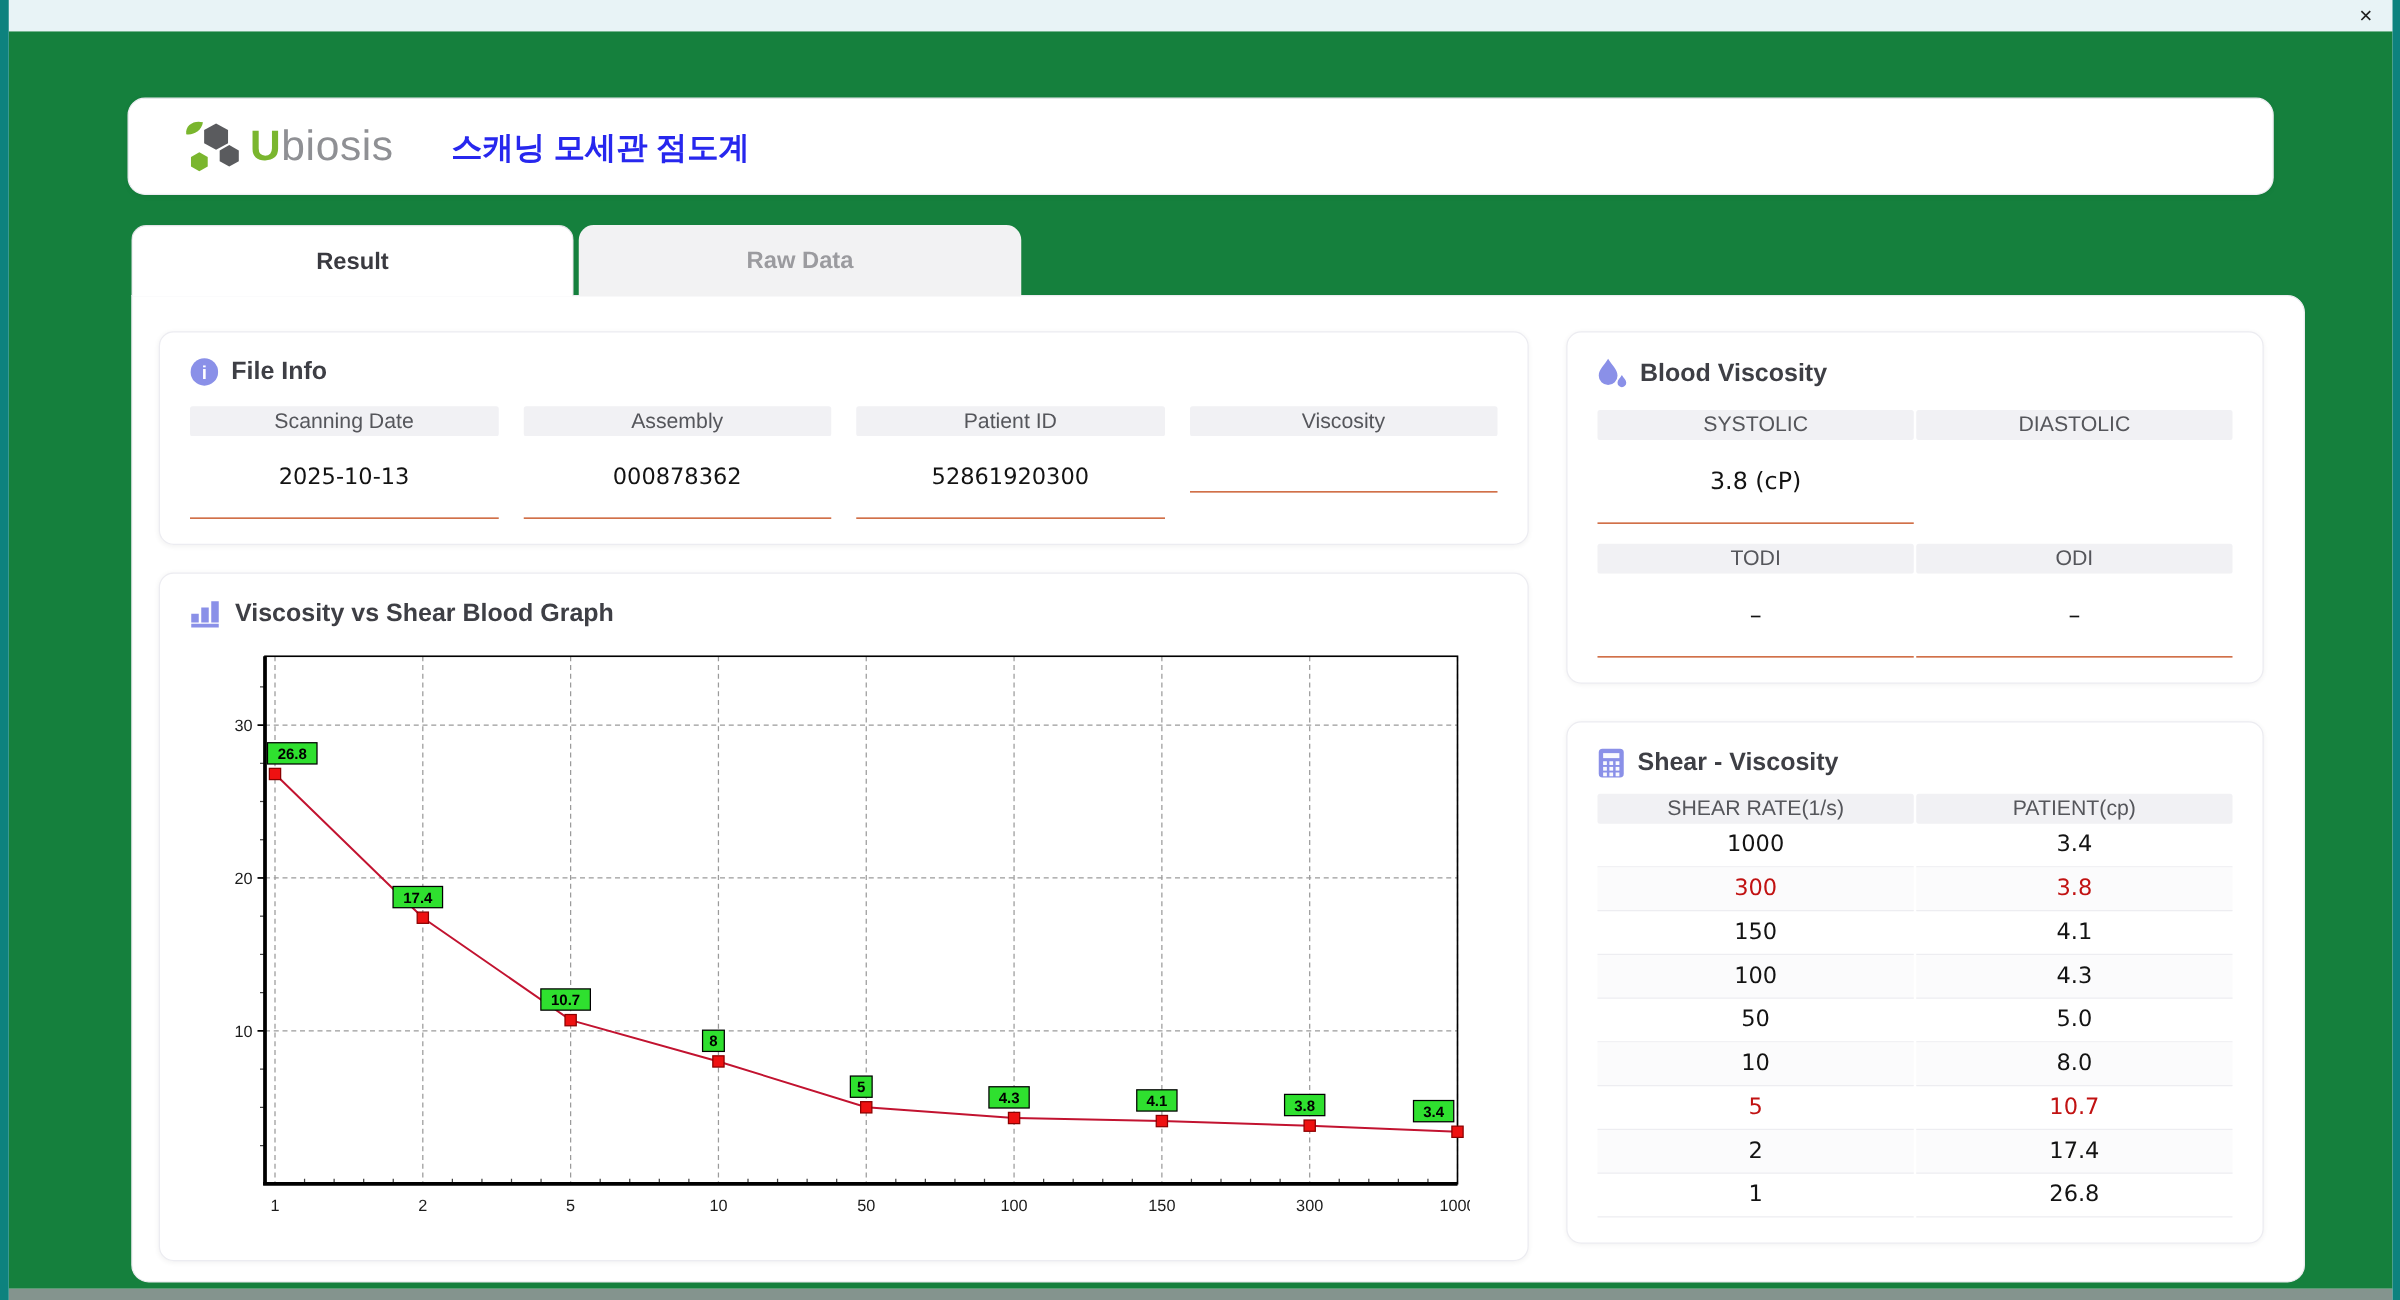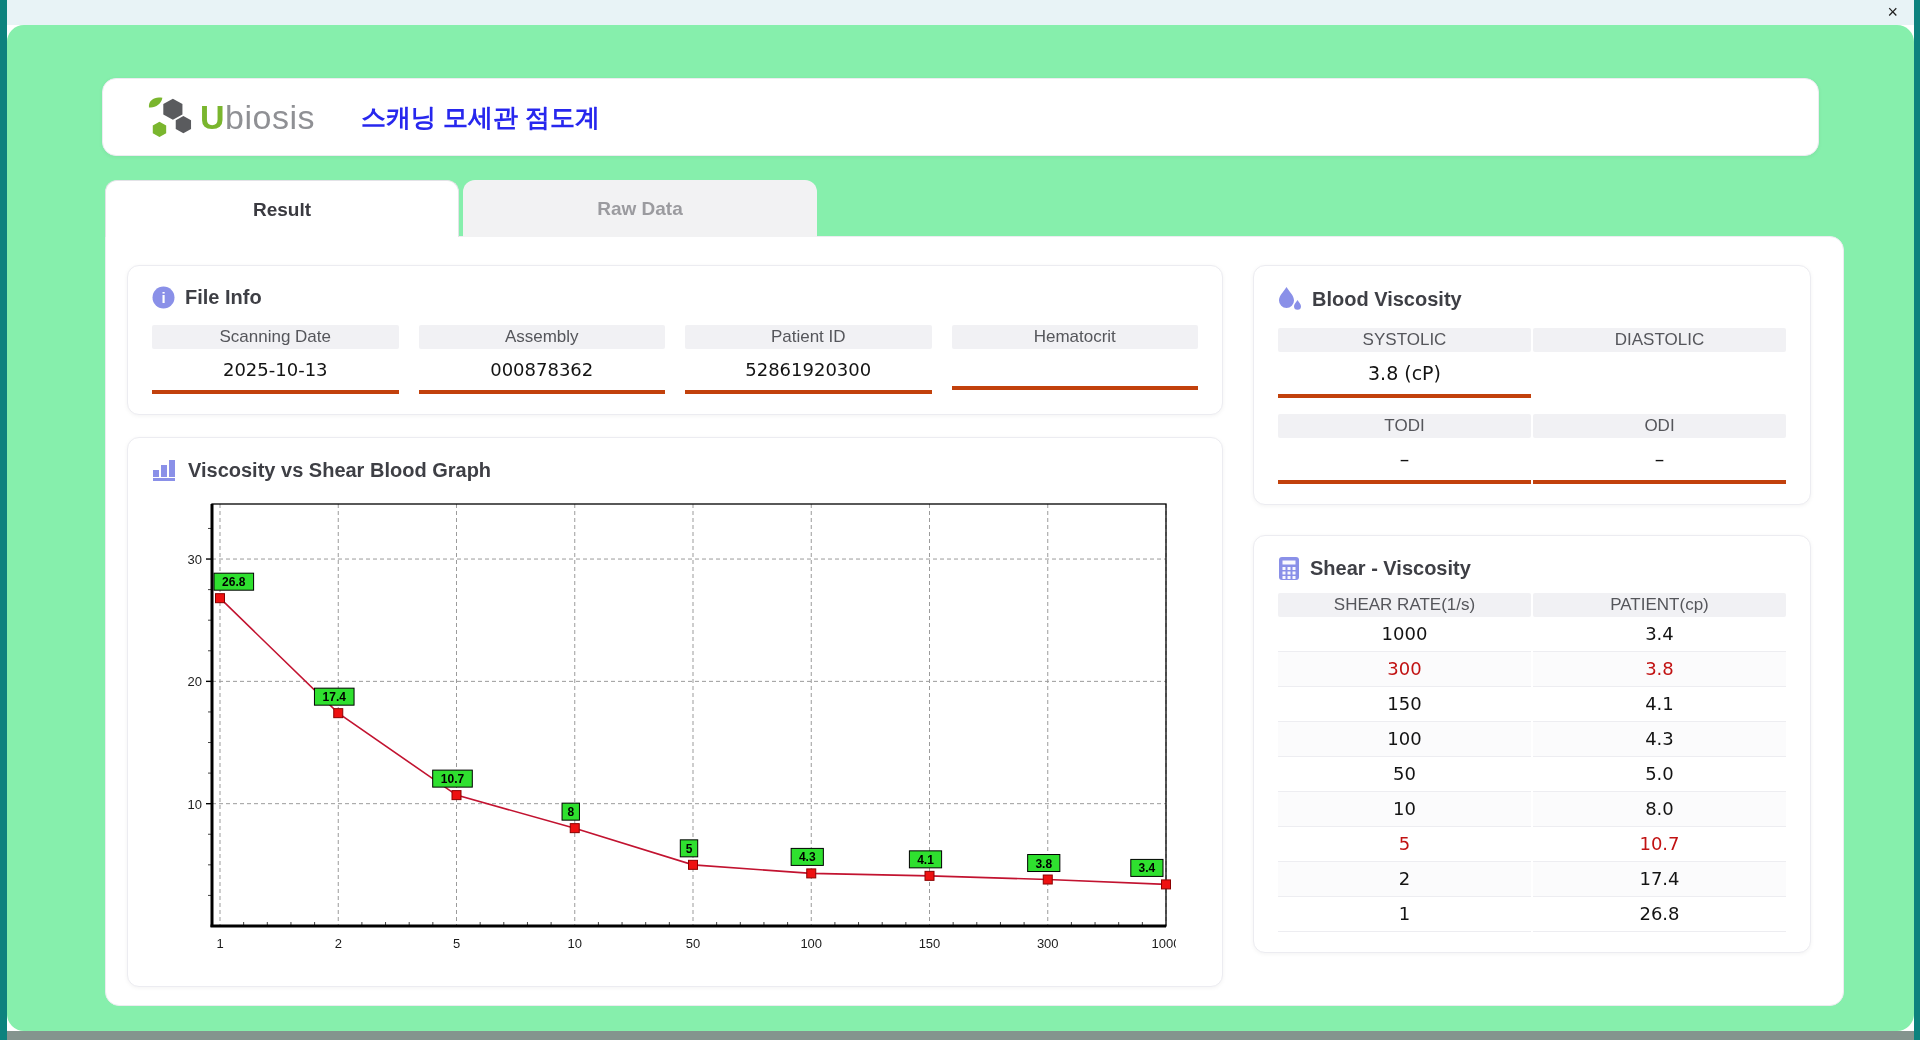--- a/index.html
+++ b/index.html
@@ -6,21 +6,21 @@
   html,body { width:1920px; height:1040px; overflow:hidden; background:#fff;
     font-family:"Liberation Sans", sans-serif; }
 
   
   .edge-left  { position:absolute; left:0; top:0; bottom:0; width:7px; background:#0d827e; z-index:60; }
   .edge-right { position:absolute; right:0; top:0; bottom:0; width:6px; background:#0d827e; z-index:60; }
   .titlebar   { position:absolute; top:0; left:7px; right:6px; height:25px; background:#e8f3f6; z-index:55; }
   .close      { position:absolute; right:16px; top:1px; font-size:18px; color:#222; line-height:23px; cursor:default; }
   .bottombar  { position:absolute; bottom:0; left:7px; right:6px; height:9px; background:#84948e; z-index:55; }
 
-  .content { position:absolute; top:25px; left:7px; right:6px; bottom:9px; background:#86efac;border-radius:17px; }
+  .content { position:absolute; top:25px; left:7px; right:6px; bottom:9px; background:#15803d; }
 
   
   .header-card { margin:53px 95px 0 95px; height:78px; border:1px solid #ececf1; border-radius:14px;
     box-shadow:0 1px 4px rgba(0,0,0,.05); display:flex; align-items:center; padding-left:44px; gap:46px; background:#fff; }
   .logo { display:flex; align-items:center; gap:7px; }
   .logo-text { font-size:34px; letter-spacing:.5px; }
   .logo-u   { color:#7ab62e; font-weight:bold; }
   .logo-rest{ color:#8f9094; }
   .app-title { font-size:25px; font-weight:bold; color:#2727ee; }
 
@@ -38,22 +38,22 @@
   .col-right { flex:1; }
 
   .card { border:1px solid #ececf1; border-radius:12px; box-shadow:0 1px 4px rgba(0,0,0,.05);
     background:#fff; padding:20px 24px; }
   .card-title { display:flex; align-items:center; gap:10px; font-size:20px; font-weight:bold; color:#3e3f45; }
   .card-title svg { flex:none; }
 
   
   .fields { display:grid; grid-template-columns:repeat(4,1fr); gap:0 20px; margin-top:16px; }
   .cell-h { background:#f1f1f4; color:#55565b; font-size:17px; text-align:center; padding:2px 4px; border-radius:2px; }
-  .cell-v { background:#fff; color:#131313; font-size:18px; text-align:center; padding:10px 4px; min-height:41px;
-    border-bottom:4px solid #c2410c; font-family:"DejaVu Sans", sans-serif; }
+  .cell-v { background:#fff; color:#131313; font-size:18px; text-align:center; padding:22px 4px; min-height:41px;
+    border-bottom:1px solid #c2410c; font-family:"DejaVu Sans", sans-serif; }
 
   
   .graph-card { margin-top:22px; }
   .chart-wrap { margin-top:14px; padding-left:14px; }
 
   
   .bv-group { display:grid; grid-template-columns:1fr 1fr; gap:0 2px; margin-top:16px; }
   .bv-group .cell-v { font-size:19px; }
 
   
@@ -115,21 +115,21 @@
             </div>
             <div>
               <div class="cell-h">Assembly</div>
                  <div class="cell-v">000878362</div>
             </div>
             <div>
               <div class="cell-h">Patient ID</div>
                  <div class="cell-v">52861920300</div>
             </div>
             <div>
-              <div class="cell-h">Hematocrit</div>
+              <div class="cell-h">Viscosity</div>
                  <div class="cell-v"></div>
             </div>
           </div>
       </div>
 
       <div class="card graph-card">
         <div class="card-title">
           <svg width="26" height="24" viewBox="0 0 26 24">
             <rect x="1" y="12" width="6" height="7" fill="#8a90e8"></rect>
             <rect x="9" y="7" width="6" height="12" fill="#8a90e8"></rect>

